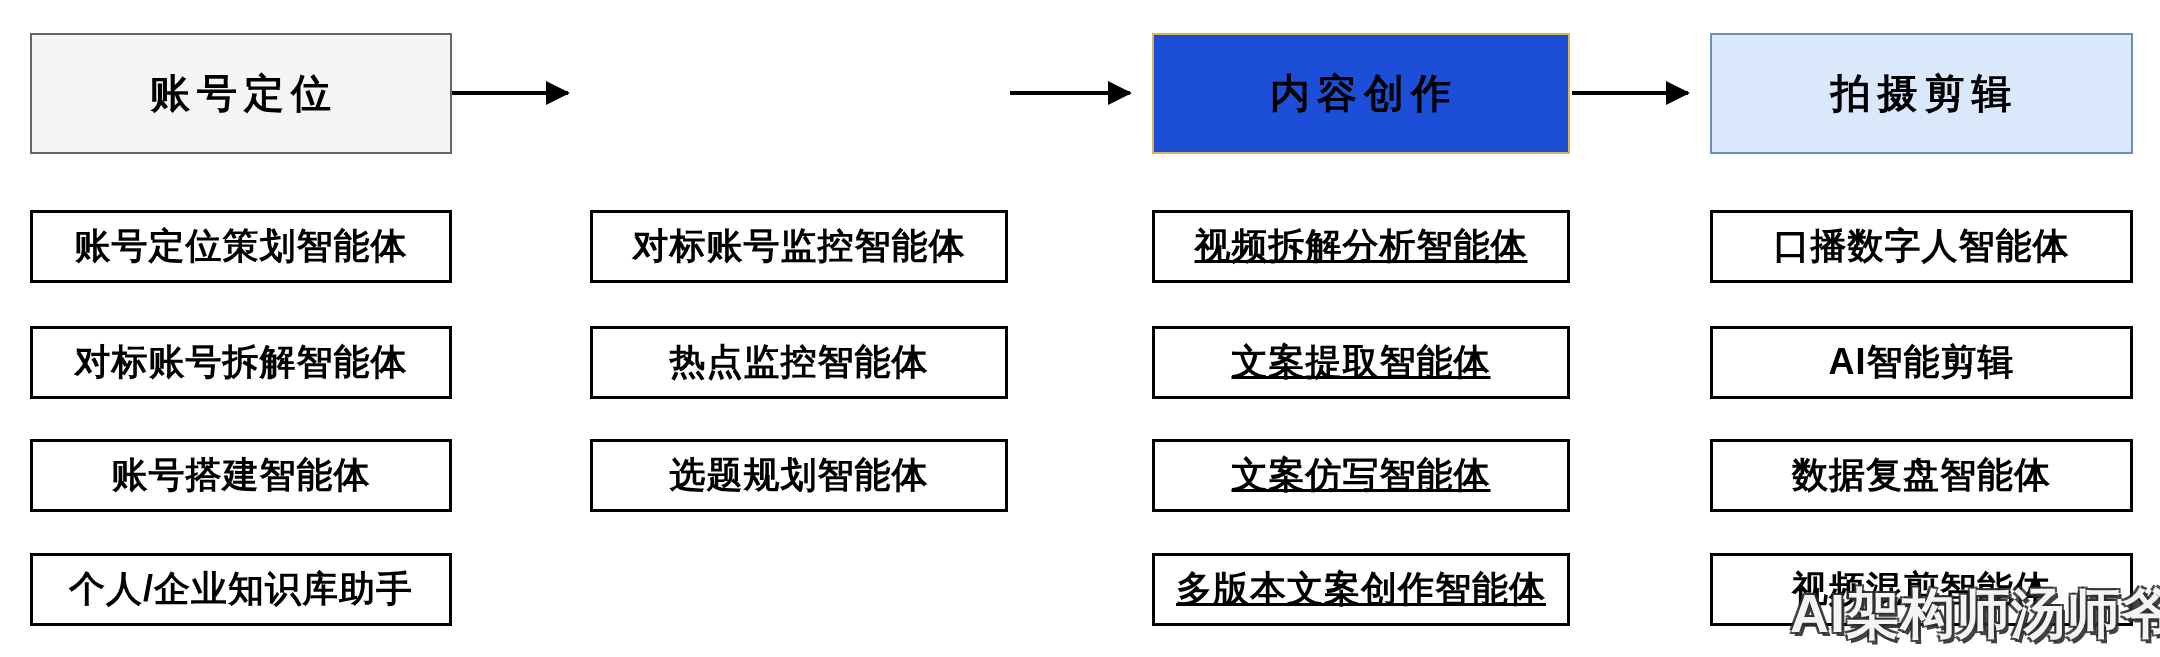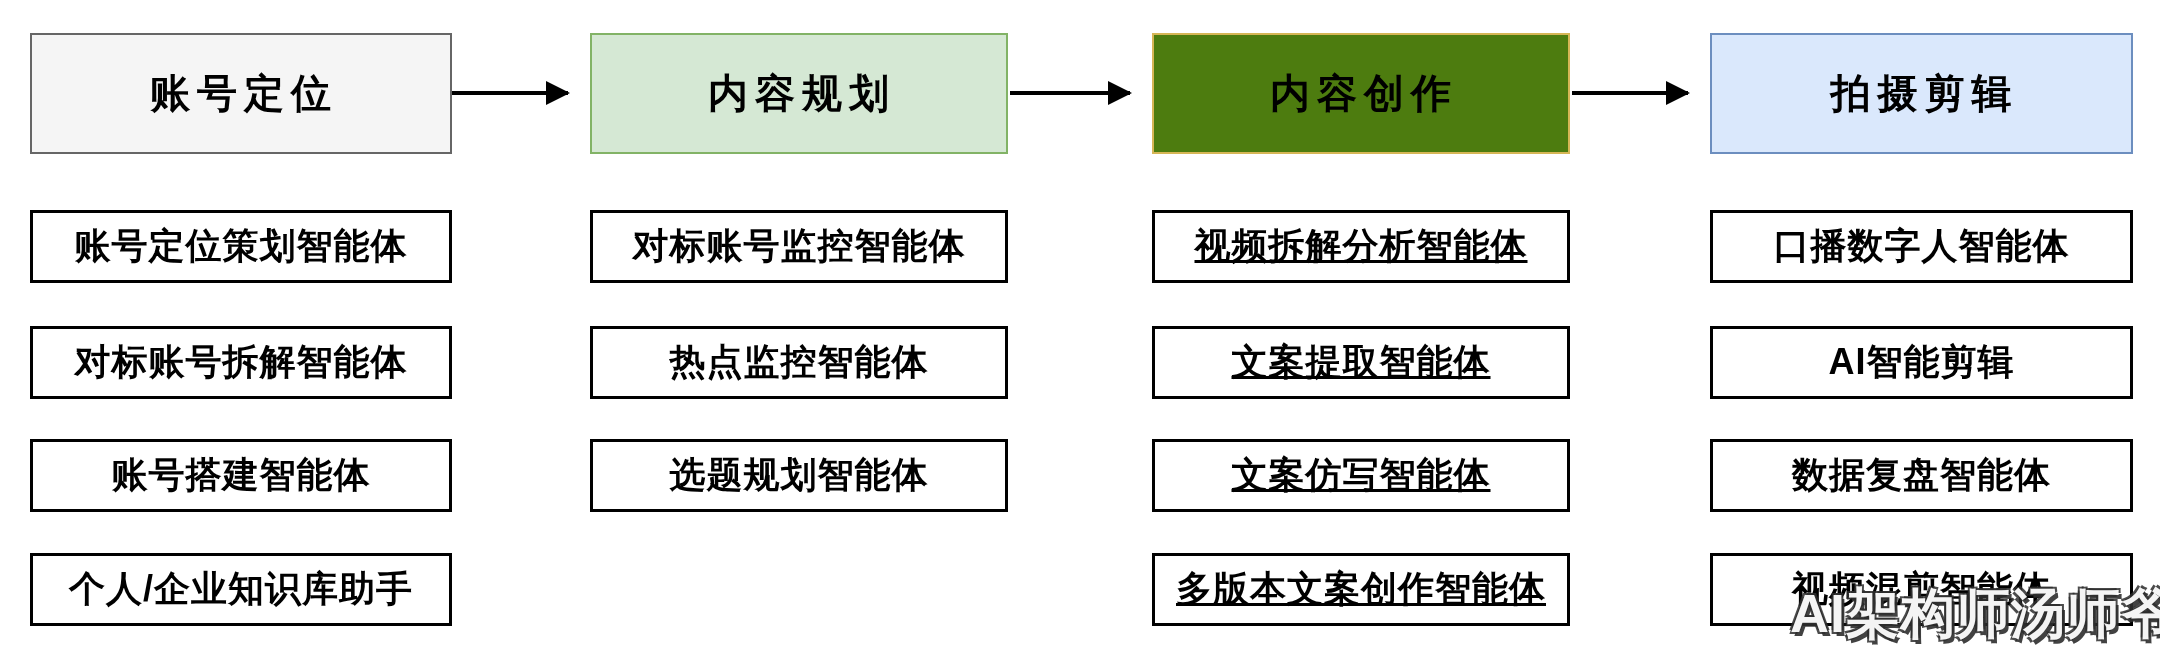--- a/index.html
+++ b/index.html
@@ -105,24 +105,21 @@
   }
 </style>
 </head>
 <body>
 
 <div class="canvas">
 
   <div class="stage s0" style="background-color: rgb(245, 245, 245); border-color: rgb(102, 102, 102);">
     <span>账号定位</span>
   </div>
-  <div class="stage s1" style="background-color: rgb(213, 232, 212); border-color: rgb(130, 179, 102);">
-    <span>内容规划</span>
-  </div>
-  <div class="stage s2" style="background-color: #4d7c0f; border-color: rgb(214, 182, 86);">
+  <div class="stage s2" style="background-color: #1d4ed8; border-color: rgb(214, 182, 86);">
     <span>内容创作</span>
   </div>
   <div class="stage s3" style="background-color: rgb(218, 232, 252); border-color: rgb(108, 142, 191);">
     <span>拍摄剪辑</span>
   </div>
 
   <div class="arrow a0" style="background-color: rgb(0, 0, 0);"></div>
   <div class="arrow a1" style="background-color: rgb(0, 0, 0);"></div>
   <div class="arrow a2" style="background-color: rgb(0, 0, 0);"></div>
 

